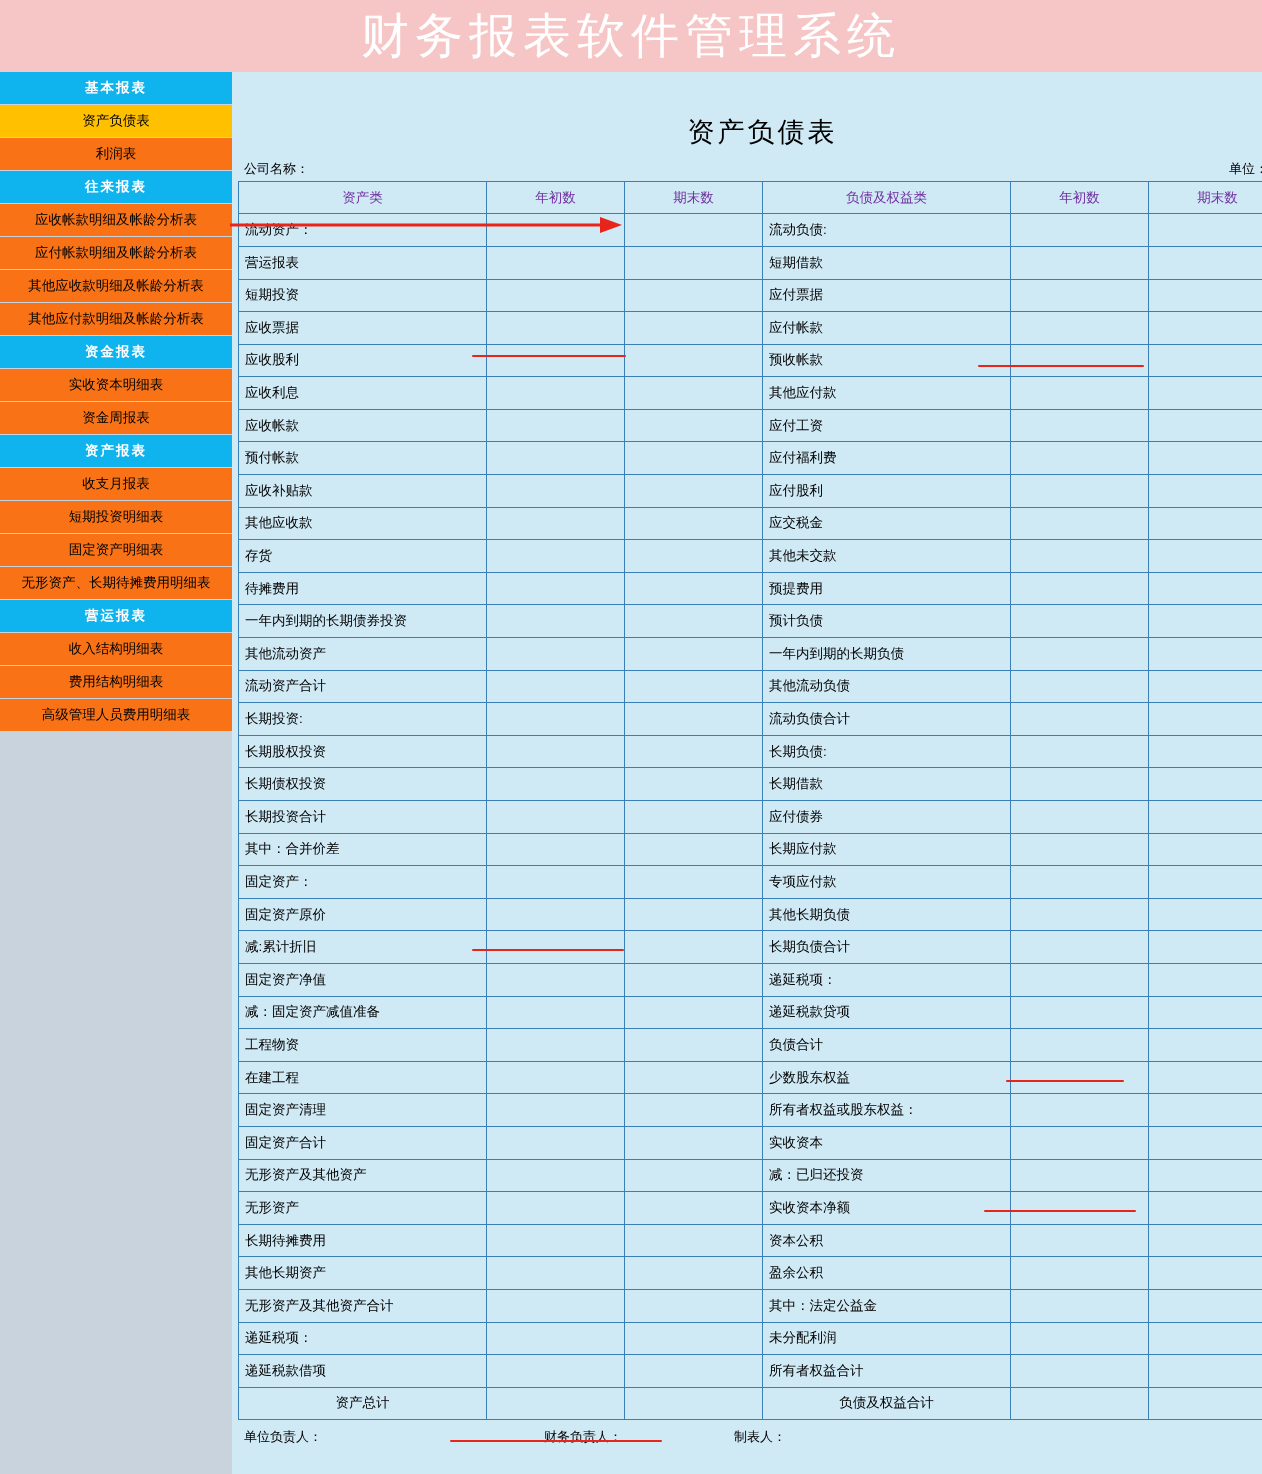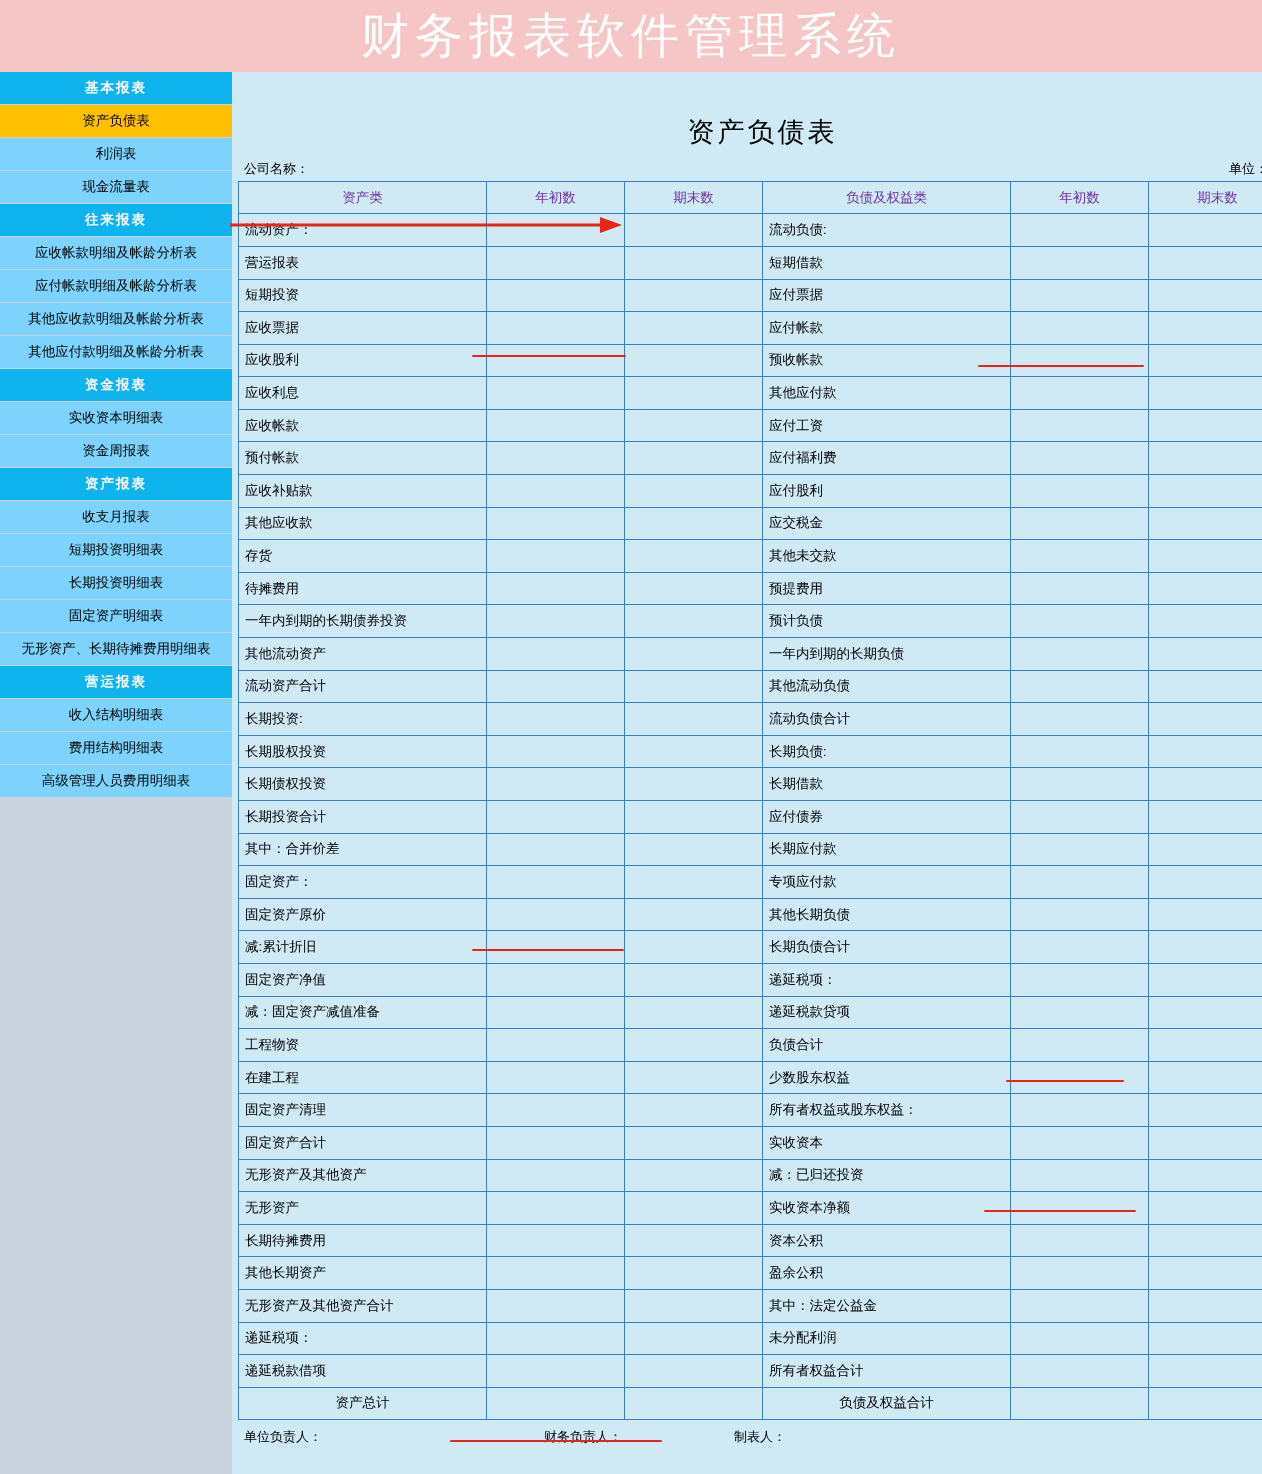--- a/index.html
+++ b/index.html
@@ -45,21 +45,21 @@
     border-bottom: 1px solid #c9d3dd;
     text-align: center;
     padding: 0 2px;
   }
   .side-row.group {
     background: #0fb4ef;
     color: #ffffff;
     font-weight: bold;
     letter-spacing: 2px;
   }
-  .side-row.item { background: #7dd3fc; color: #000; }
+  .side-row.item { background: #f97316; color: #000; }
   .side-row.active { background: #ffc000; color: #000; }
   .side-filler { background: #c9d3dd; }
   
   .main {
     flex: 1;
     position: relative;
     padding: 0 8px 0 6px;
   }
   .sheet-title {
     text-align: center;
@@ -123,23 +123,20 @@
     <div id="sidebar-list">
         <div class="side-row group">
           <span>基本报表</span>
         </div>
         <div class="side-row item active">
           <span>资产负债表</span>
         </div>
         <div class="side-row item">
           <span>利润表</span>
         </div>
-        <div class="side-row item">
-          <span>现金流量表</span>
-        </div>
         <div class="side-row group">
           <span>往来报表</span>
         </div>
         <div class="side-row item">
           <span>应收帐款明细及帐龄分析表</span>
         </div>
         <div class="side-row item">
           <span>应付帐款明细及帐龄分析表</span>
         </div>
         <div class="side-row item">
@@ -158,23 +155,20 @@
           <span>资金周报表</span>
         </div>
         <div class="side-row group">
           <span>资产报表</span>
         </div>
         <div class="side-row item">
           <span>收支月报表</span>
         </div>
         <div class="side-row item">
           <span>短期投资明细表</span>
-        </div>
-        <div class="side-row item">
-          <span>长期投资明细表</span>
         </div>
         <div class="side-row item">
           <span>固定资产明细表</span>
         </div>
         <div class="side-row item">
           <span>无形资产、长期待摊费用明细表</span>
         </div>
         <div class="side-row group">
           <span>营运报表</span>
         </div>

